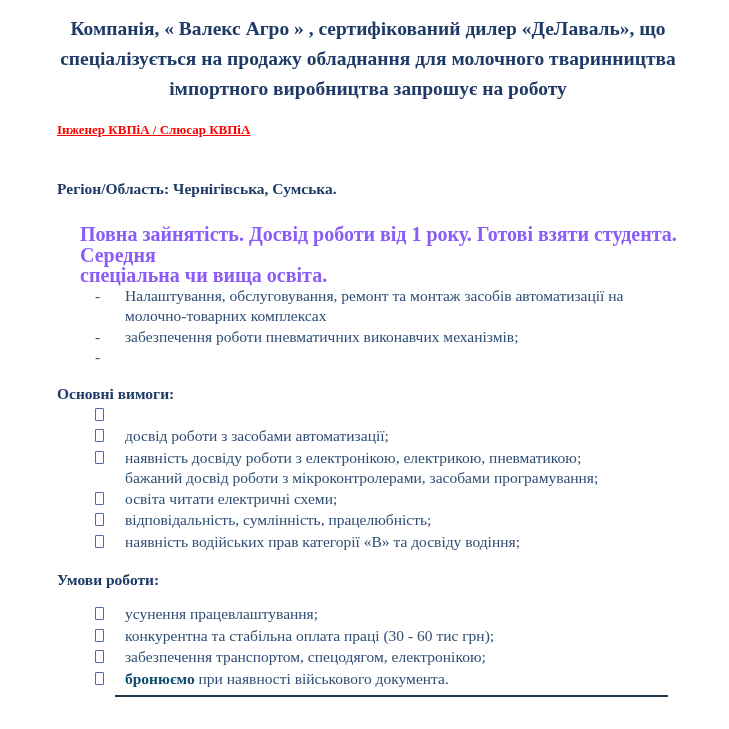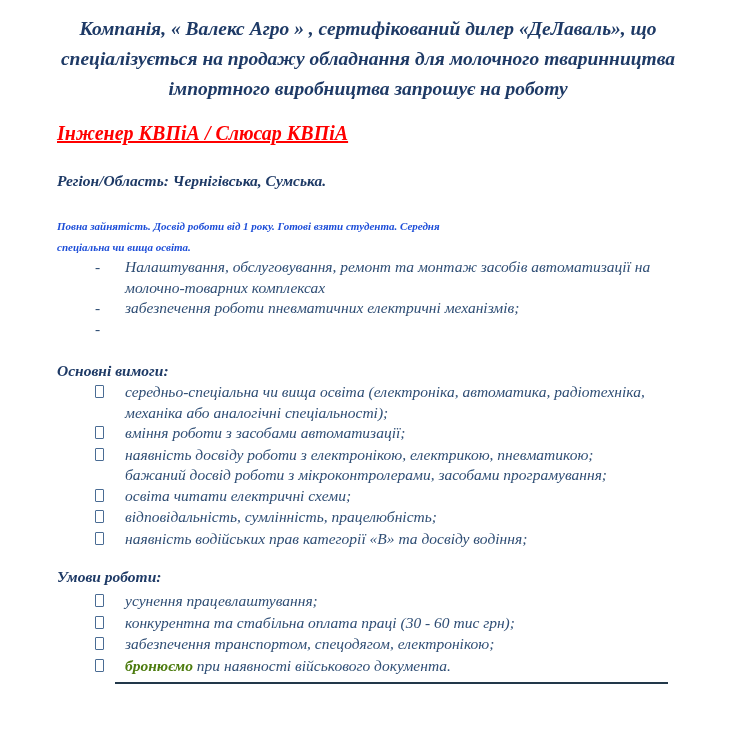--- a/index.html
+++ b/index.html
@@ -9,54 +9,54 @@
     background: #ffffff;
     overflow: hidden;
     font-family: "Liberation Serif", serif;
     color: #2E4D74;
   }
   .page {
     box-sizing: border-box;
     width: 729px;
     height: 593px;
     padding: 14px 50px 0 57px;
-    font-style: italic;
   }
   .title {
     font-weight: bold;
     font-size: 19.5px;
     line-height: 30px;
     text-align: center;
     white-space: pre-line;
     color: #1E3A66;
     margin: 0 0 0 0;
   }
   .job-link {
     display: inline-block;
     margin-top: 18px;
-    font-size: 20px;
+    font-size: 13px;
     font-weight: bold;
     color: #FF0000;
     text-decoration: underline;
     cursor: pointer;
   }
   .region {
-    margin-top: 26px;
+    margin-top: 41px;
     font-weight: bold;
     font-size: 15.5px;
     line-height: 20px;
     color: #1E3A66;
   }
   .summary {
     margin-top: 25px;
     font-weight: bold;
-    font-size: 11px;
+    font-size: 20px;
     line-height: 20.5px;
     white-space: pre-line;
-    color: #1d4ed8;
+    color: #8b5cf6;
+    margin-left: 23px;
   }
   .list { margin: 0; padding: 0; }
   .li {
     display: flex;
     align-items: flex-start;
     padding-left: 38px;
     font-size: 15.5px;
     line-height: 20.5px;
   }
   .li .marker {
@@ -72,23 +72,23 @@
     border: 1.2px solid #4A6C94;
     border-radius: 1px;
     margin-top: 3px;
   }
   .section-heading {
     font-weight: bold;
     font-size: 15.5px;
     line-height: 20px;
     color: #1E3A66;
   }
-  .heading-requirements { margin-top: 22px; margin-bottom: 1px; }
-  .heading-conditions  { margin-top: 17px; margin-bottom: 4px; }
-  .bold-word { font-weight: bold; color: #4d7c0f; }
+  .heading-requirements { margin-top: 16px; margin-bottom: 1px; }
+  .heading-conditions  { margin-top: 17px; margin-bottom: 14px; }
+  .bold-word { font-weight: bold; color: #0c4a6e; }
   .signature-line {
     margin-top: 5px;
     margin-left: 58px;
     width: 553px;
     border-top: 2px solid #22384A;
     height: 0;
   }
 </style>
 </head>
 <body>
@@ -109,38 +109,36 @@
 спеціальна чи вища освіта.</div>
 
   <div class="list">
     <div class="li">
       <span class="marker">-</span>
       <span class="text">Налаштування, обслуговування, ремонт та монтаж засобів автоматизації на
 молочно-товарних комплексах</span>
     </div>
     <div class="li">
       <span class="marker">-</span>
-      <span class="text">забезпечення роботи пневматичних електричні механізмів;</span>
+      <span class="text">забезпечення роботи пневматичних виконавчих механізмів;</span>
     </div>
     <div class="li">
       <span class="marker">-</span>
     </div>
   </div>
 
   <div class="section-heading heading-requirements">Основні вимоги:</div>
 
   <div class="list">
     <div class="li">
       <span class="marker"><span class="box-icon"></span></span>
-      <span class="text">середньо-спеціальна чи вища освіта (електроніка, автоматика, радіотехніка,
-механіка або аналогічні спеціальності);</span>
     </div>
     <div class="li">
       <span class="marker"><span class="box-icon"></span></span>
-      <span class="text">вміння роботи з засобами автоматизації;</span>
+      <span class="text">досвід роботи з засобами автоматизації;</span>
     </div>
     <div class="li">
       <span class="marker"><span class="box-icon"></span></span>
       <span class="text">наявність досвіду роботи з електронікою, електрикою, пневматикою;
 бажаний досвід роботи з мікроконтролерами, засобами програмування;</span>
     </div>
     <div class="li">
       <span class="marker"><span class="box-icon"></span></span>
       <span class="text">освіта читати електричні схеми;</span>
     </div>

